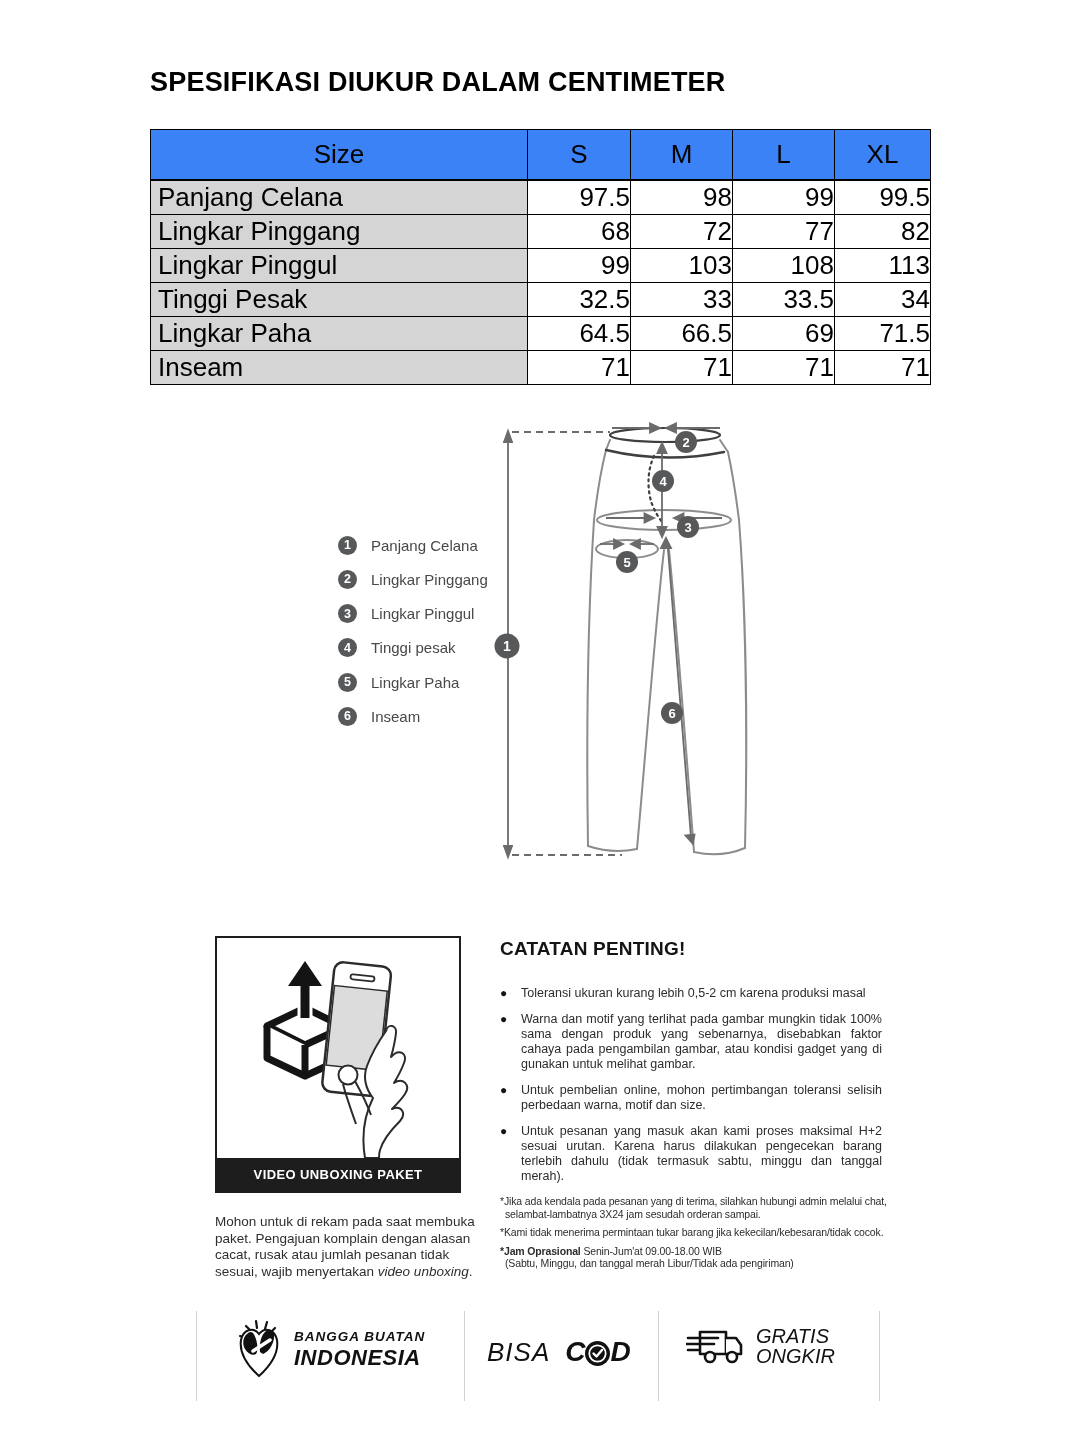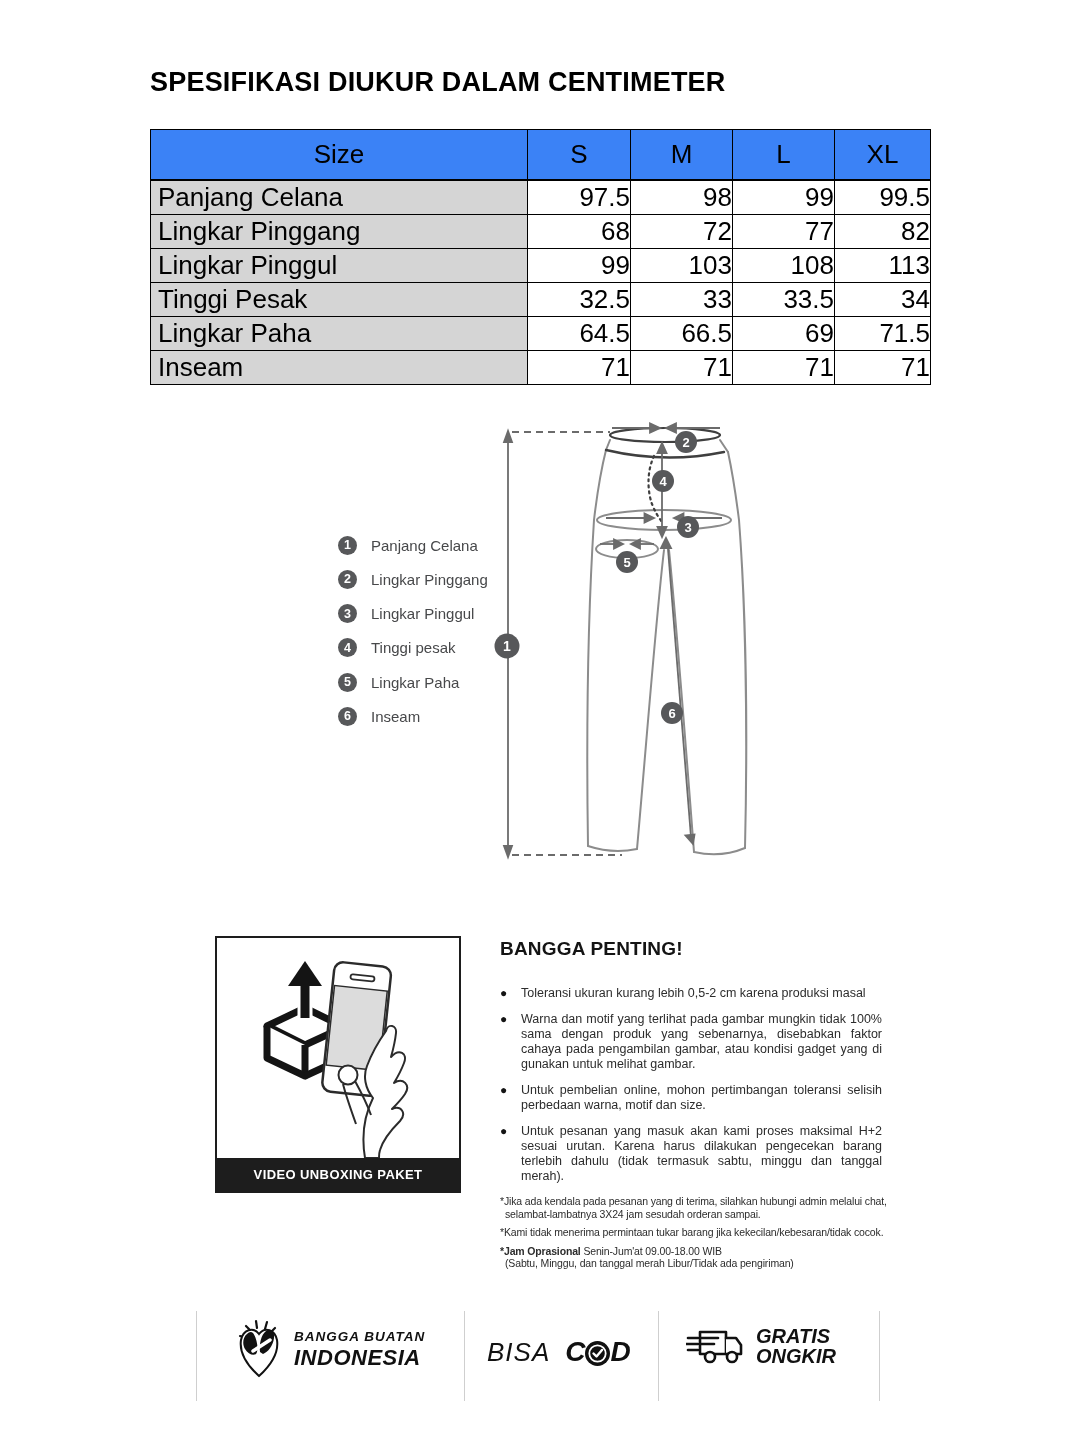--- a/index.html
+++ b/index.html
@@ -57,21 +57,21 @@
   .badge{position:absolute;display:flex;align-items:center;color:#111;}
   .bbi{left:234px;top:1318px;}
   .bbi-text{margin-left:10px;font-style:italic;}
   .bbi-l1{font-size:13.5px;font-weight:bold;letter-spacing:1px;}
   .bbi-l2{font-size:22px;font-weight:900;letter-spacing:.5px;margin-top:1px;}
   .cod{left:487px;top:1336px;font-style:italic;}
   .cod .bisa{font-size:26px;font-weight:normal;letter-spacing:1px;}
   .cod .codword{display:flex;align-items:center;margin-left:15px;font-weight:900;font-size:28px;}
   .cod .codword svg{margin:2px -1px 0 -1px;}
   .gratis{left:686px;top:1324px;}
-  .gratis-text{margin-left:8px;font-style:italic;font-weight:700;font-size:20px;line-height:20px;}
+  .gratis-text{margin-left:8px;font-style:italic;font-weight:400;font-size:20px;line-height:20px;}
 
   .ill{position:absolute;left:0;top:0;}
 </style>
 </head>
 <body>
 
 <div class="page">
 
   <div class="title">SPESIFIKASI DIUKUR DALAM CENTIMETER</div>
 
@@ -265,23 +265,26 @@
                  C184,133 180,140 177,145 C186,139 194,147 188,156
                  C184,162 179,167 175,171 C184,167 190,175 183,183
                  C173,193 166,202 163,212 C162,215 162,218 162,220 Z"></path>
         <circle cx="131" cy="137" r="9.5"></circle>
         <path d="M138,143 C144,154 150,166 154,177" fill="none"></path>
         <path d="M126,146 C129,158 134,172 139,186" fill="none"></path>
       </g>
     </svg>
     <div class="unbox-bar">VIDEO UNBOXING PAKET</div>
   </div>
+  <div class="unbox-caption">
+    <span>Mohon untuk di rekam pada saat membuka paket. Pengajuan komplain dengan alasan cacat, rusak atau jumlah pesanan tidak sesuai, wajib menyertakan </span><i>video unboxing</i><span>.</span>
+  </div>
 
   <div class="catatan">
-    <h2>BANGGA PENTING!</h2>
+    <h2>CATATAN PENTING!</h2>
     <div class="bullets" id="bullets">
         <div class="bullet">
           <span class="bdot">●</span>
           <span class="btext">Toleransi ukuran kurang lebih 0,5-2 cm karena produksi masal</span>
         </div>
         <div class="bullet">
           <span class="bdot">●</span>
           <span class="btext">Warna dan motif yang terlihat pada gambar mungkin tidak 100% sama dengan produk yang sebenarnya, disebabkan faktor cahaya pada pengambilan gambar, atau kondisi gadget yang di gunakan untuk melihat gambar.</span>
         </div>
         <div class="bullet">

